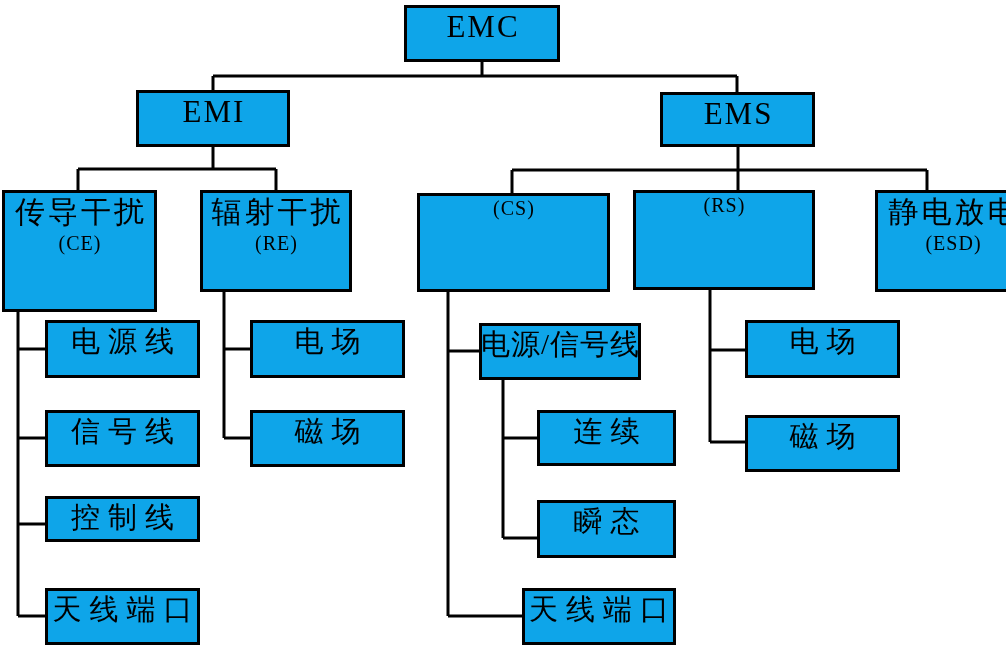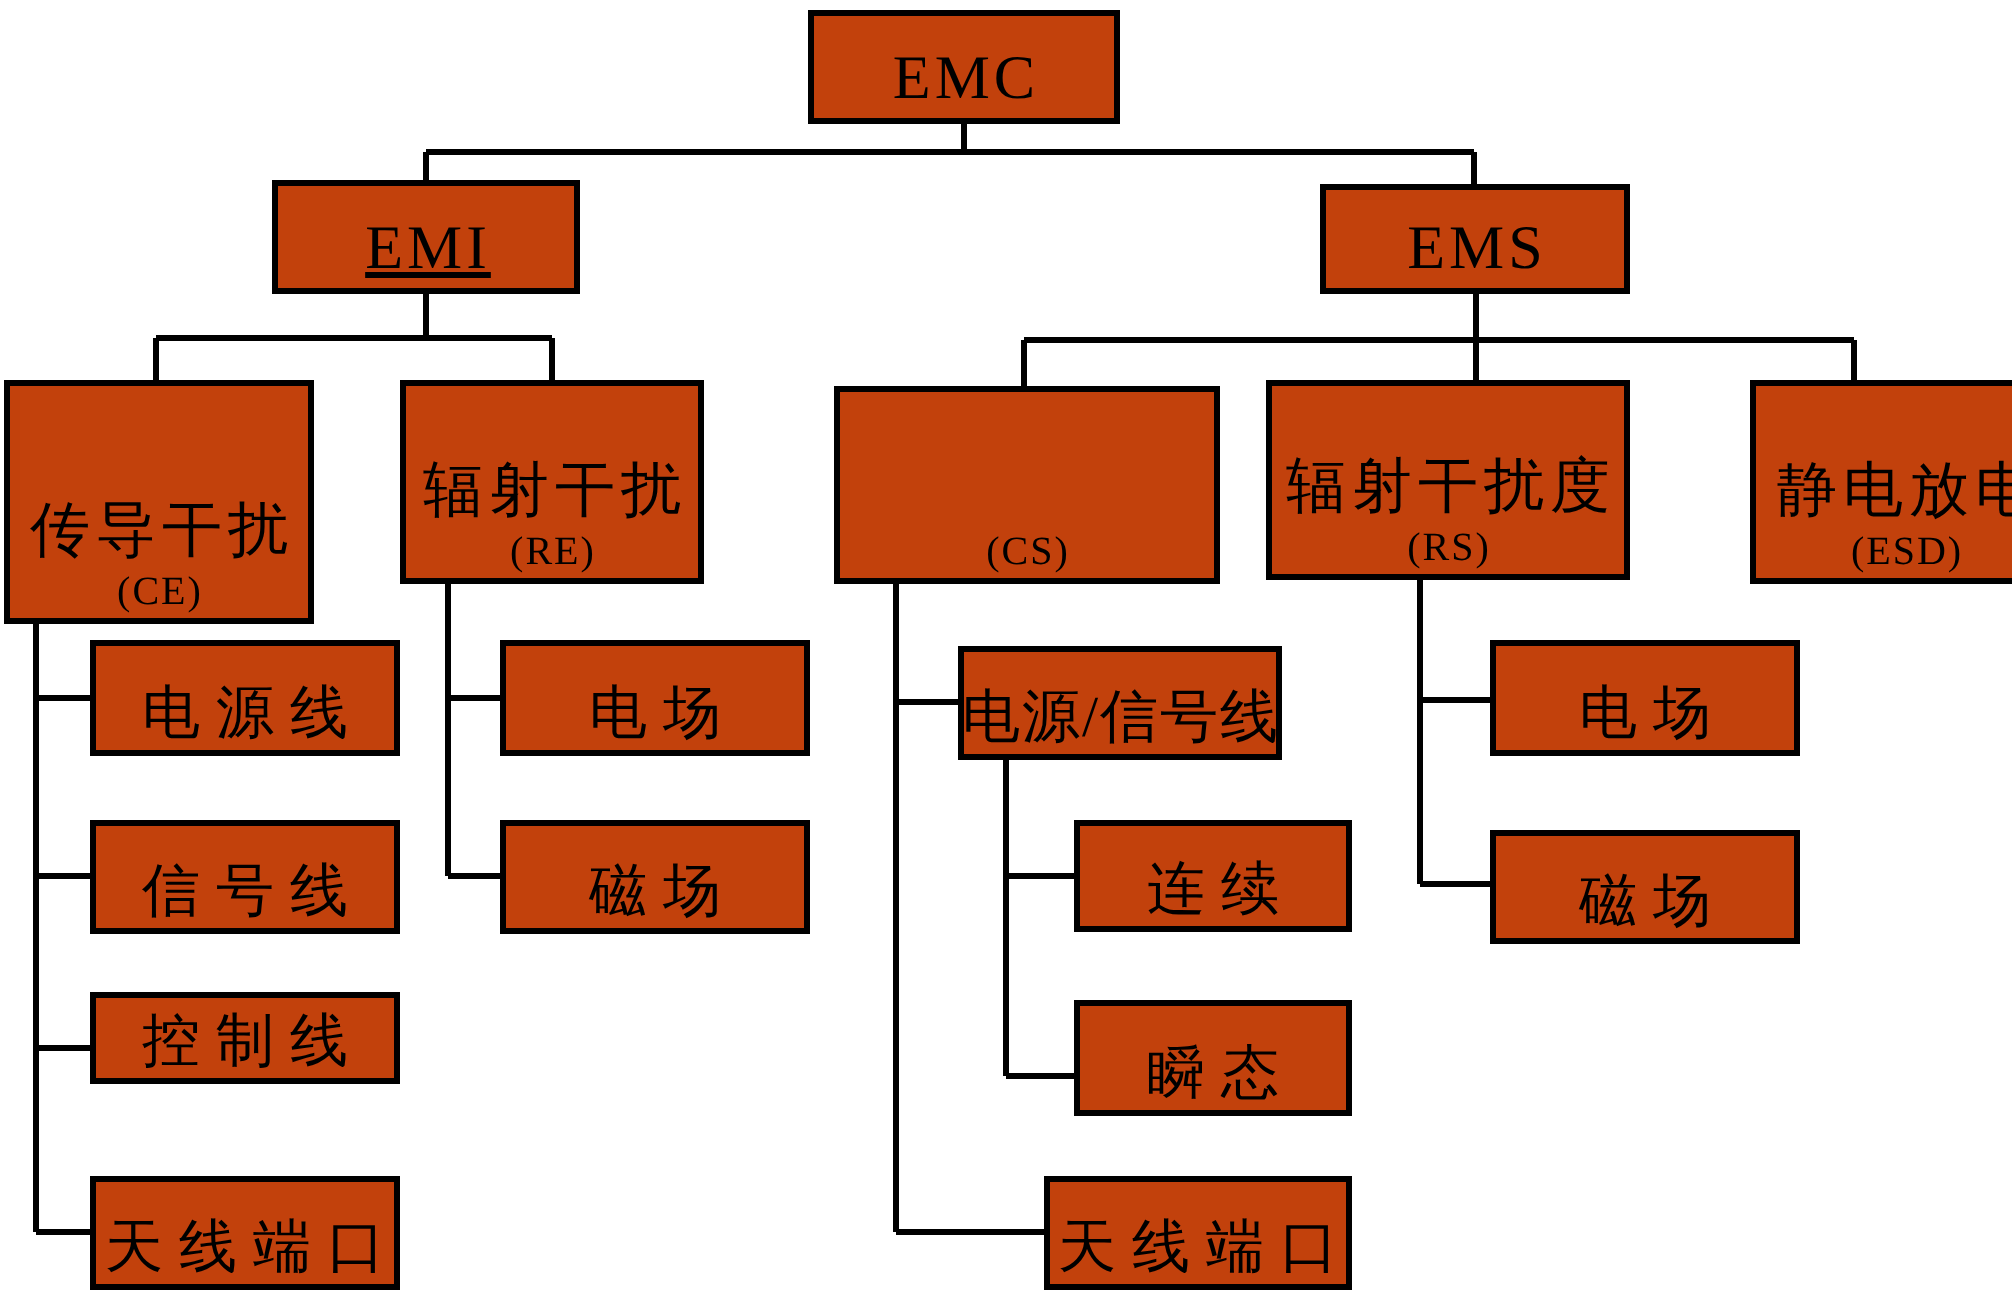--- a/index.html
+++ b/index.html
@@ -4,22 +4,22 @@
 <style>
   html,body{margin:0;padding:0;}
   body{
     width:1006px;height:648px;position:relative;background:#ffffff;
     font-family:"Liberation Serif","DejaVu Serif",serif;color:#000;
     overflow:hidden;
   }
   #connectors{position:absolute;left:0;top:0;z-index:0;}
   .node{
     position:absolute;box-sizing:border-box;
-    border:3px solid #000;background:#c2410c;z-index:1;
-    display:flex;flex-direction:column;align-items:center;justify-content:flex-end;
+    border:3px solid #000;background:#0ea5e9;z-index:1;
+    display:flex;flex-direction:column;align-items:center;justify-content:flex-start;
     text-align:center;
   }
   .lbl{font-size:29px;line-height:1.25;white-space:nowrap;}
   .top .lbl{font-size:31px;letter-spacing:2px;margin-right:-2px;}
   .two .lbl{font-size:30px;letter-spacing:3px;margin-right:-3px;}
   .two .code{font-size:20px;letter-spacing:1px;margin-right:-1px;line-height:1.25;}
   .leaf .lbl{font-size:29px;letter-spacing:8px;margin-right:-8px;}
   .leaf.tight .lbl{letter-spacing:1px;margin-right:-1px;}
   path{stroke:#000;stroke-width:3;fill:none;}
 </style>
@@ -56,40 +56,39 @@
   <path d="M503,538 H537"></path>
   <path d="M710,290 V442"></path>
   <path d="M710,350 H745"></path>
   <path d="M710,442 H745"></path>
 </svg>
 
 <div class="node top" style="left:404px;top:5px;width:156px;height:57px;">
   <span class="lbl">EMC</span>
 </div>
 
-<div class="node top" style="left:136px;top:90px;width:154px;height:57px;text-decoration:underline;">
+<div class="node top" style="left:136px;top:90px;width:154px;height:57px;">
   <span class="lbl">EMI</span>
 </div>
 <div class="node top" style="left:660px;top:92px;width:155px;height:55px;">
   <span class="lbl">EMS</span>
 </div>
 
 <div class="node two" style="left:2px;top:190px;width:155px;height:122px;">
   <span class="lbl">传导干扰</span>
   <span class="code">(CE)</span>
 </div>
 <div class="node two" style="left:200px;top:190px;width:152px;height:102px;">
   <span class="lbl">辐射干扰</span>
   <span class="code">(RE)</span>
 </div>
 <div class="node two" style="left:417px;top:193px;width:193px;height:99px;">
   <span class="code">(CS)</span>
 </div>
 <div class="node two" style="left:633px;top:190px;width:182px;height:100px;">
-  <span class="lbl">辐射干扰度</span>
   <span class="code">(RS)</span>
 </div>
 <div class="node two" style="left:875px;top:190px;width:156px;height:102px;">
   <span class="lbl">静电放电</span>
   <span class="code">(ESD)</span>
 </div>
 
 <div class="node leaf" style="left:45px;top:320px;width:155px;height:58px;">
   <span class="lbl">电源线</span>
 </div>

